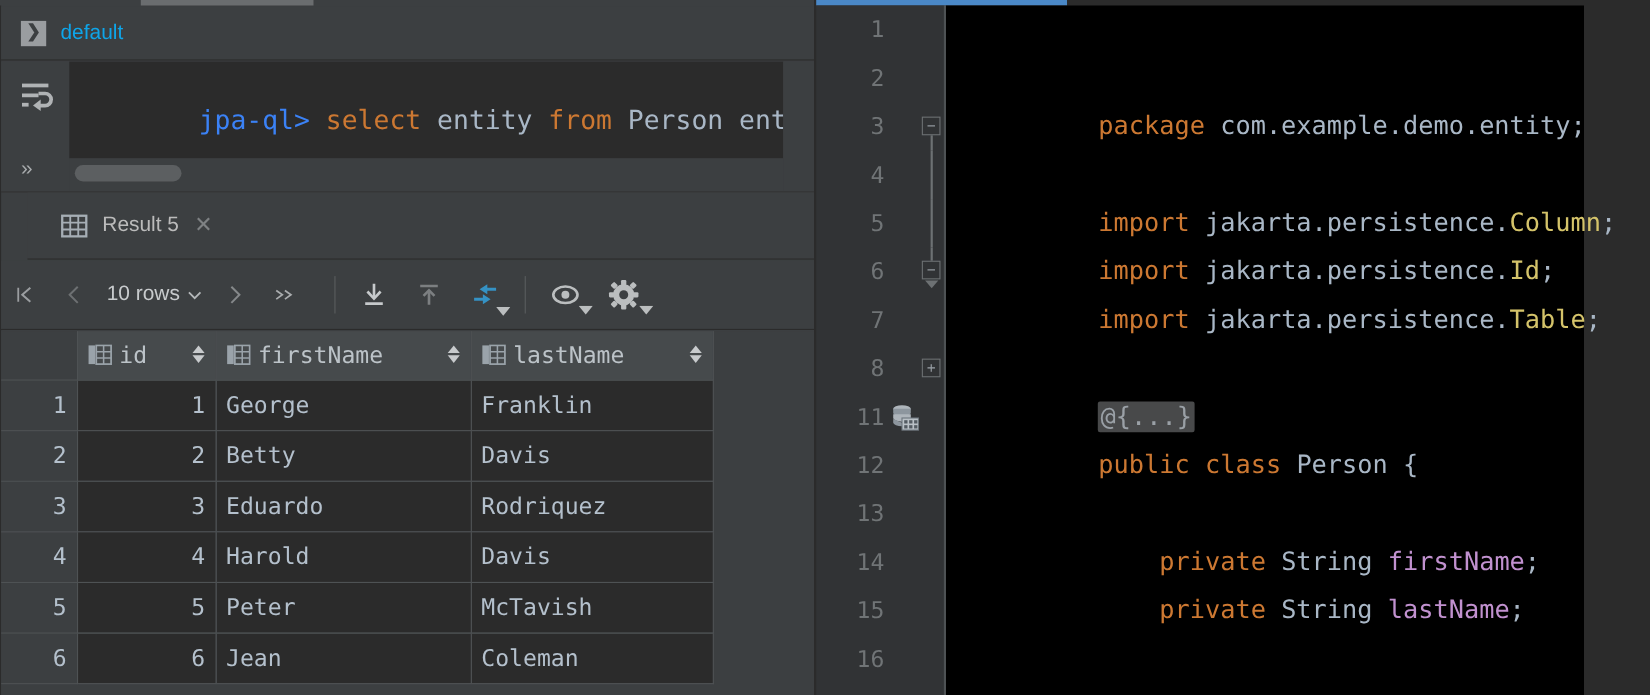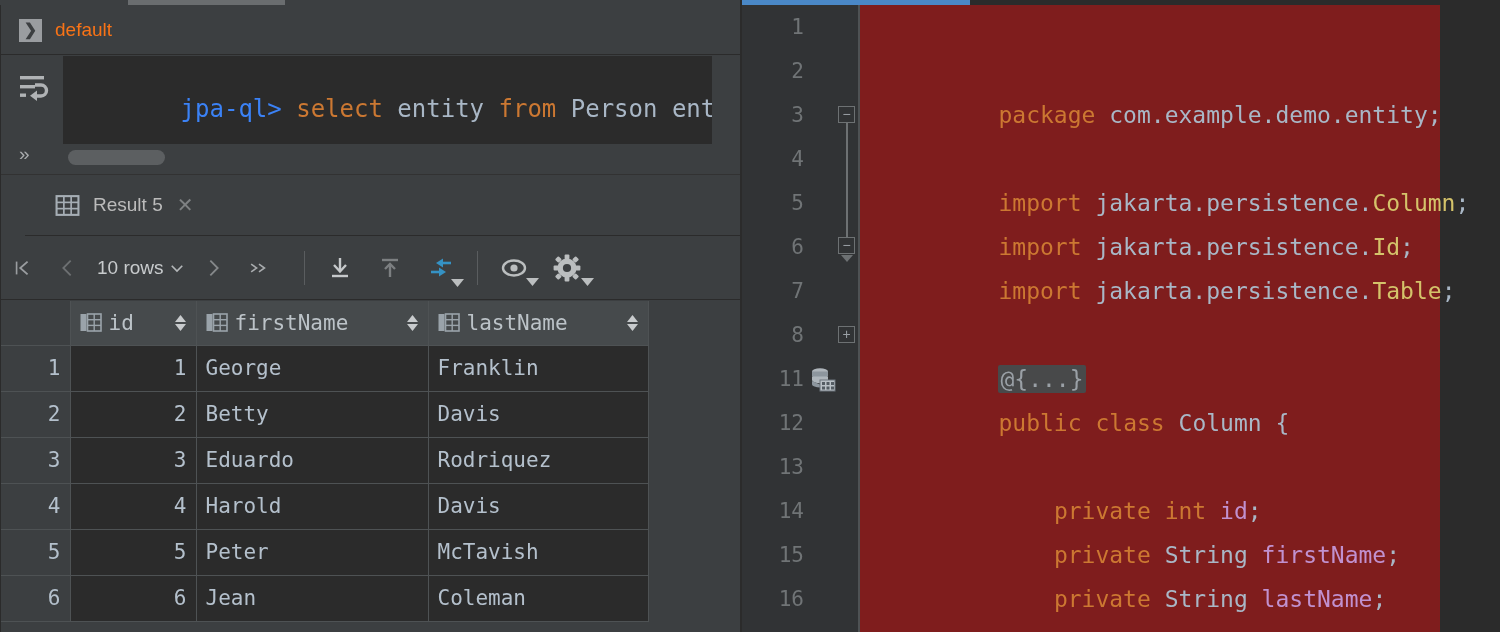--- a/index.html
+++ b/index.html
@@ -38,21 +38,21 @@
     display: flex; align-items: center;
   }
   .schema-chip {
     display: inline-flex; align-items: center; justify-content: center;
     width: 23px; height: 23px; margin-left: 18px;
     background: #9a9da0; color: #3c3f41;
     font-size: 16px; font-weight: bold; line-height: 1;
     font-family: "Liberation Sans", sans-serif;
   }
   #schema-name {
-    margin-left: 13px; color: #f97316; font-size: 19px;
+    margin-left: 13px; color: #0ea5e9; font-size: 19px;
     font-family: "Liberation Sans", sans-serif;
   }
 
   
   #console-gutter {
     position: absolute; left: 1px; top: 56px; width: 62px; height: 118px;
     background: #3c3f41;
   }
   #soft-wrap-icon {
     position: absolute; left: 16px; top: 16px; width: 32px; height: 32px;
@@ -188,21 +188,21 @@
   #editor-gutter {
     position: absolute; left: 0; top: 5px; width: 116px; height: 627px;
     background: #313335;
   }
   #gutter-divider {
     position: absolute; left: 116px; top: 5px; width: 2px; height: 627px;
     background: #4e5254;
   }
   #editor-code {
     position: absolute; left: 118px; top: 5px; width: 580px; height: 627px;
-    background: #7f1d1d;
+    background: #000000;
   }
   .code-row {
     position: relative; height: 44px; line-height: 44px;
     font-family: "DejaVu Sans Mono", monospace; font-size: 23px;
     white-space: pre;
   }
   .lnum {
     position: absolute; width: 52px; text-align: right;
     color: #707476; font-family: "DejaVu Sans Mono", monospace;
     font-size: 21px; line-height: 44px; left: 10px;
@@ -603,31 +603,26 @@
       <div class="code-row"><span class="code-text"></span></div>
 
       <div class="code-row">
         <span class="code-text">
           <span class="c-fold">@{...}</span>
         </span>
       </div>
 
       <div class="code-row">
         <span class="code-text">
-          <span class="c-kw">public</span><span class="c-pl"> </span><span class="c-kw">class</span><span class="c-pl"> Column {</span>
+          <span class="c-kw">public</span><span class="c-pl"> </span><span class="c-kw">class</span><span class="c-pl"> Person {</span>
         </span>
       </div>
 
       <div class="code-row"><span class="code-text"></span></div>
 
-      <div class="code-row">
-        <span class="code-text">
-          <span class="c-pl">    </span><span class="c-kw">private</span><span class="c-pl"> </span><span class="c-kw">int</span><span class="c-pl"> </span><span class="c-fld">id</span><span class="c-pl">;</span>
-        </span>
-      </div>
 
       <div class="code-row">
         <span class="code-text">
           <span class="c-pl">    </span><span class="c-kw">private</span><span class="c-pl"> String </span><span class="c-fld">firstName</span><span class="c-pl">;</span>
         </span>
       </div>
 
       <div class="code-row">
         <span class="code-text">
           <span class="c-pl">    </span><span class="c-kw">private</span><span class="c-pl"> String </span><span class="c-fld">lastName</span><span class="c-pl">;</span>

